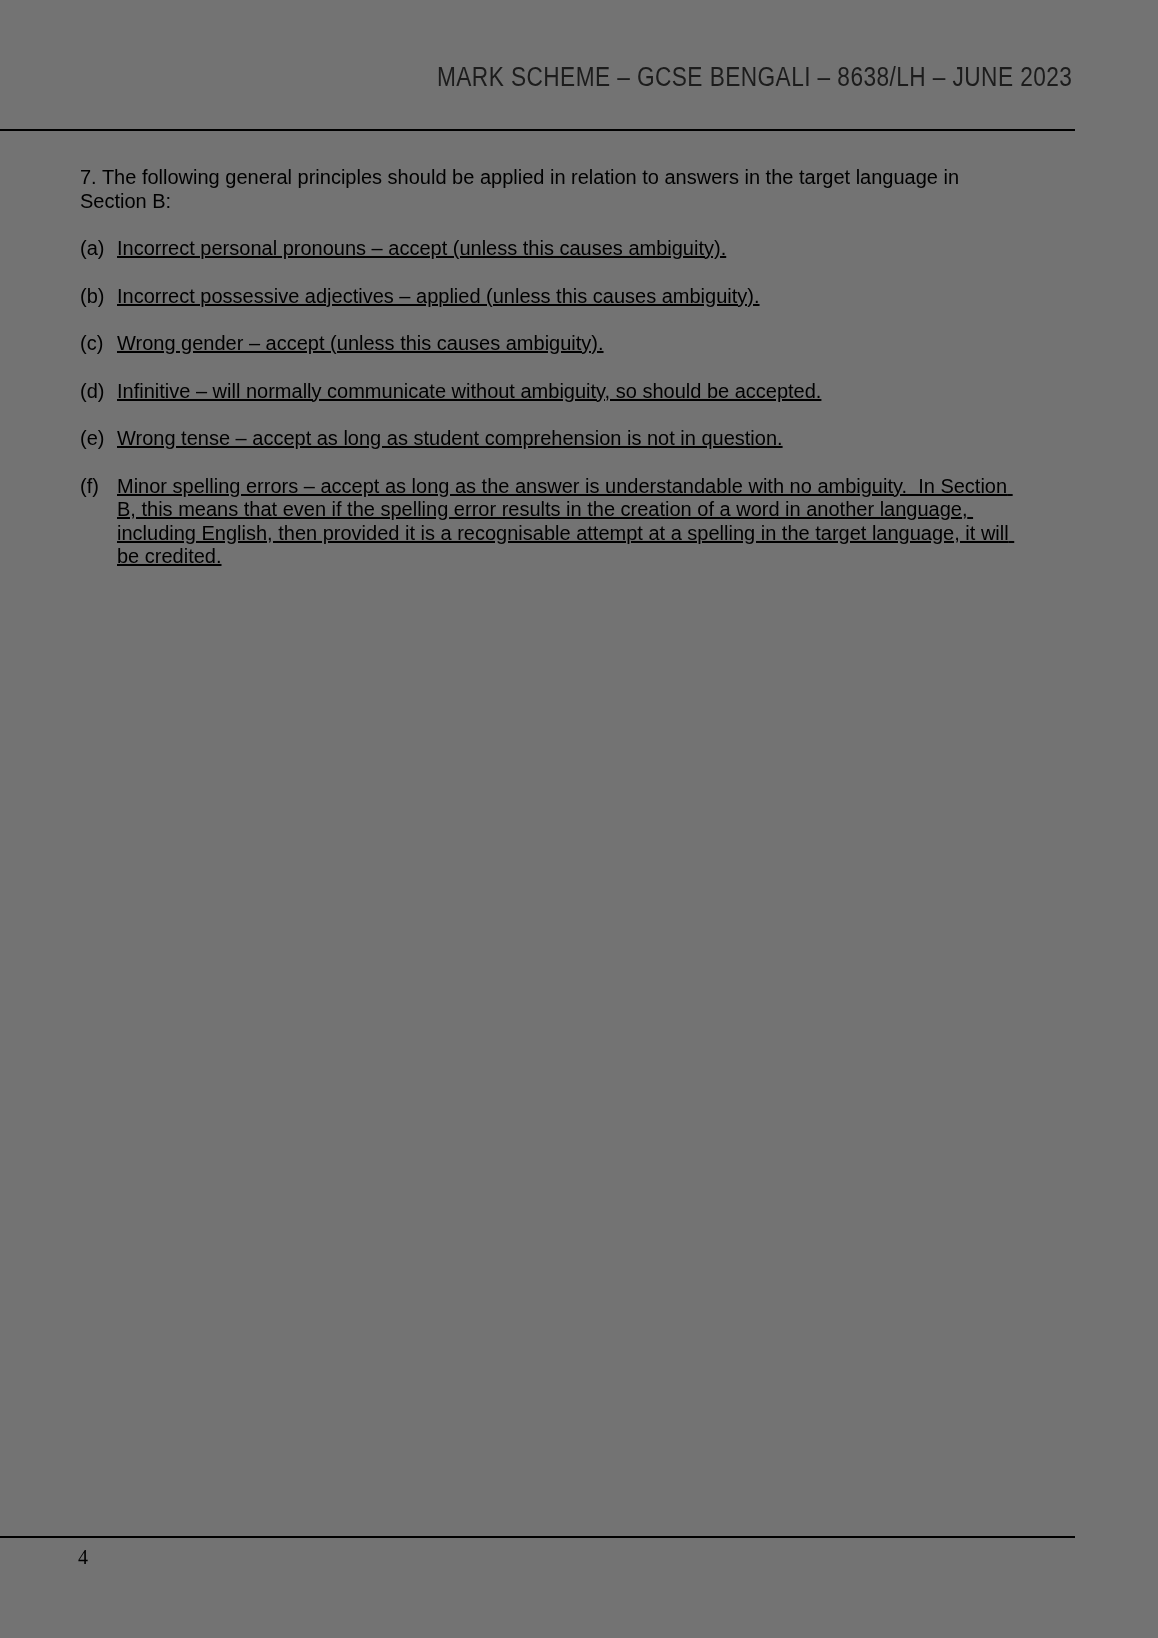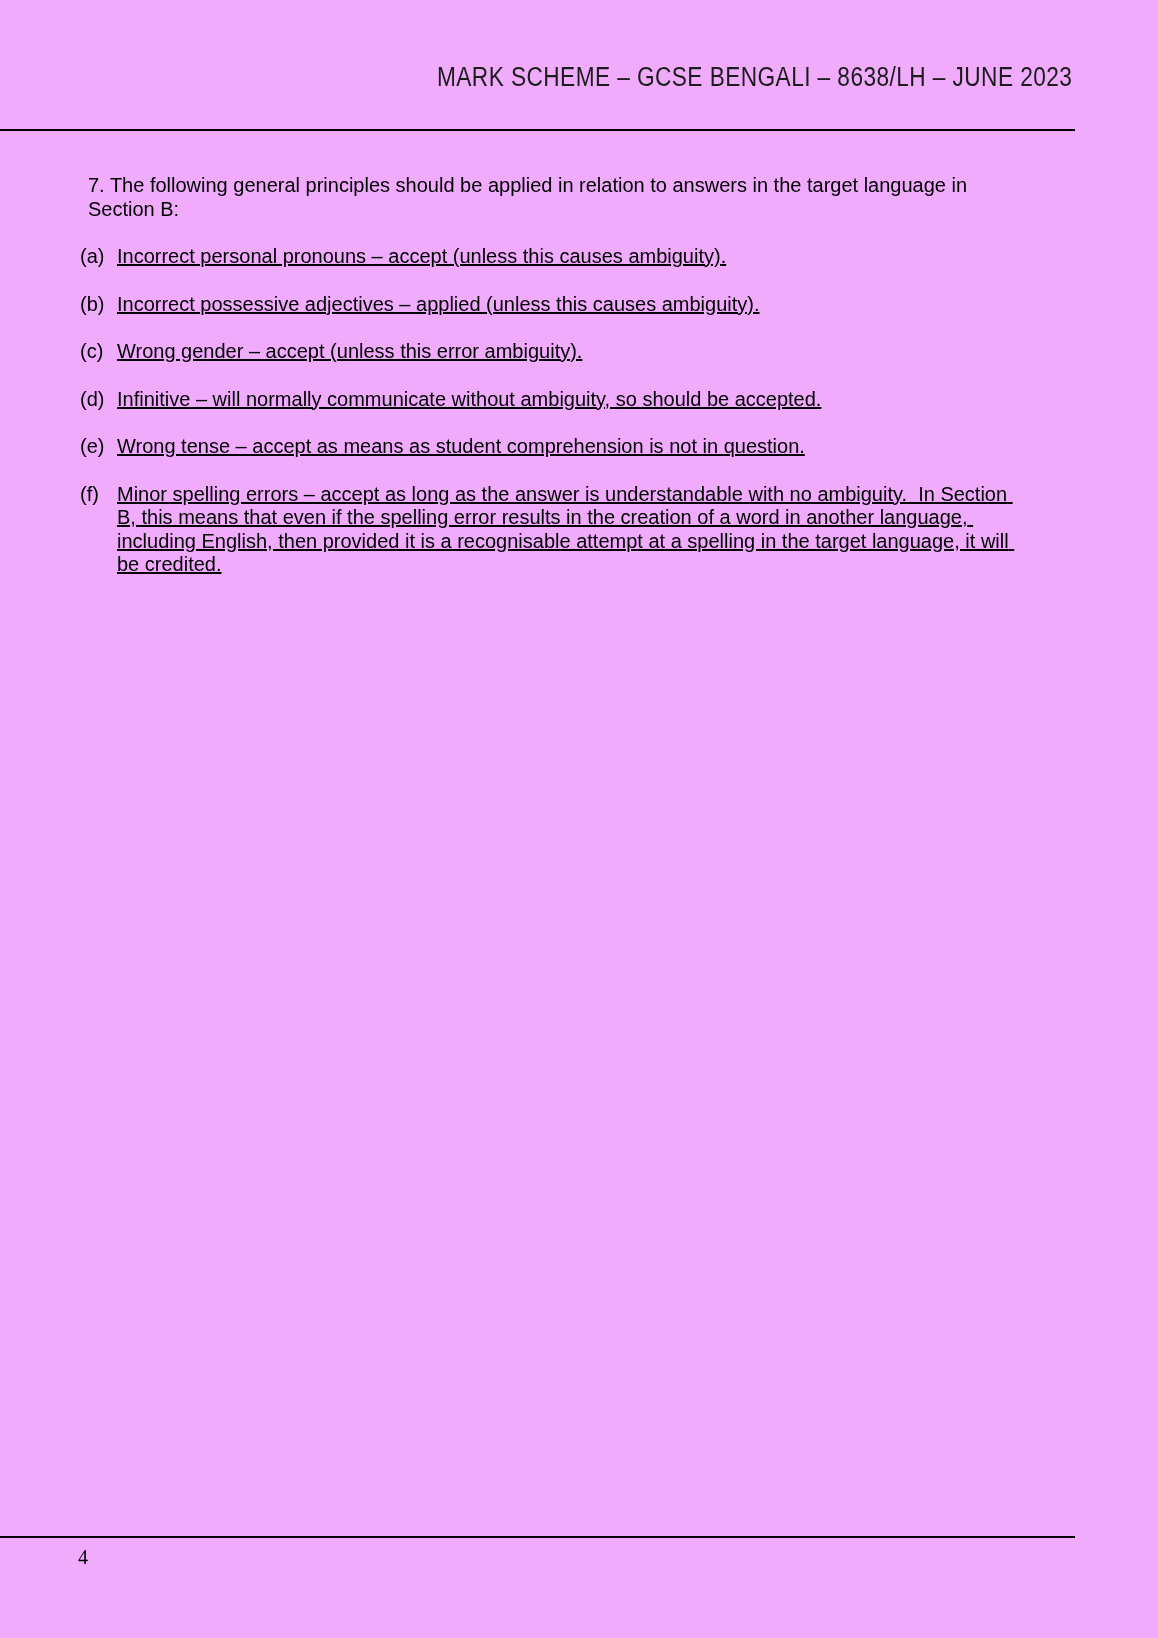--- a/index.html
+++ b/index.html
@@ -4,21 +4,21 @@
 <style>
   html, body {
     margin: 0;
     padding: 0;
     background: #ffffff;
   }
   .page {
     position: relative;
     width: 1158px;
     height: 1638px;
-    background: #f0abfc;
+    background: #737373;
     font-family: "Liberation Sans", sans-serif;
     color: #000000;
     overflow: hidden;
   }
 
   
   .header-title {
     position: absolute;
     top: 63px;
     right: 86px;
@@ -42,21 +42,21 @@
   
   .content {
     position: absolute;
     left: 80px;
     top: 166px;
     width: 948px;
     font-size: 20px;
     line-height: 23.5px;
   }
   .intro {
-    margin: 8px;
+    margin: 0;
   }
   .item {
     display: flex;
     margin-top: 24px;
   }
   .item .marker {
     flex: 0 0 37px;
   }
   .item .text {
     flex: 1 1 auto;
@@ -100,31 +100,31 @@
       <span class="text">Incorrect personal pronouns – accept (unless this causes ambiguity).</span>
     </div>
 
     <div class="item">
       <span class="marker">(b)</span>
       <span class="text">Incorrect possessive adjectives – applied (unless this causes ambiguity).</span>
     </div>
 
     <div class="item">
       <span class="marker">(c)</span>
-      <span class="text">Wrong gender – accept (unless this error ambiguity).</span>
+      <span class="text">Wrong gender – accept (unless this causes ambiguity).</span>
     </div>
 
     <div class="item">
       <span class="marker">(d)</span>
       <span class="text">Infinitive – will normally communicate without ambiguity, so should be accepted.</span>
     </div>
 
     <div class="item">
       <span class="marker">(e)</span>
-      <span class="text">Wrong tense – accept as means as student comprehension is not in question.</span>
+      <span class="text">Wrong tense – accept as long as student comprehension is not in question.</span>
     </div>
 
     <div class="item">
       <span class="marker">(f)</span>
       <span class="text">Minor spelling errors – accept as long as the answer is understandable with no ambiguity.  In Section B, this means that even if the spelling error results in the creation of a word in another language, including English, then provided it is a recognisable attempt at a spelling in the target language, it will be credited.</span>
     </div>
 
   </div>
 
   <div class="footer-rule"></div>

